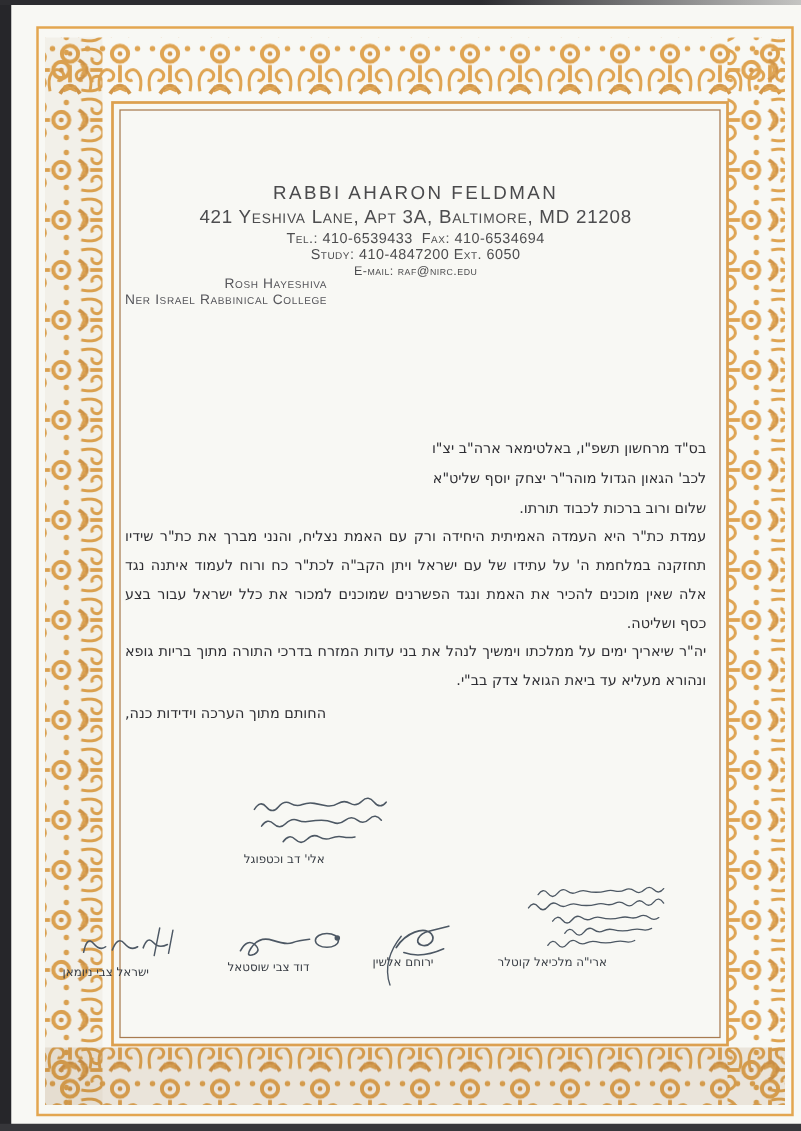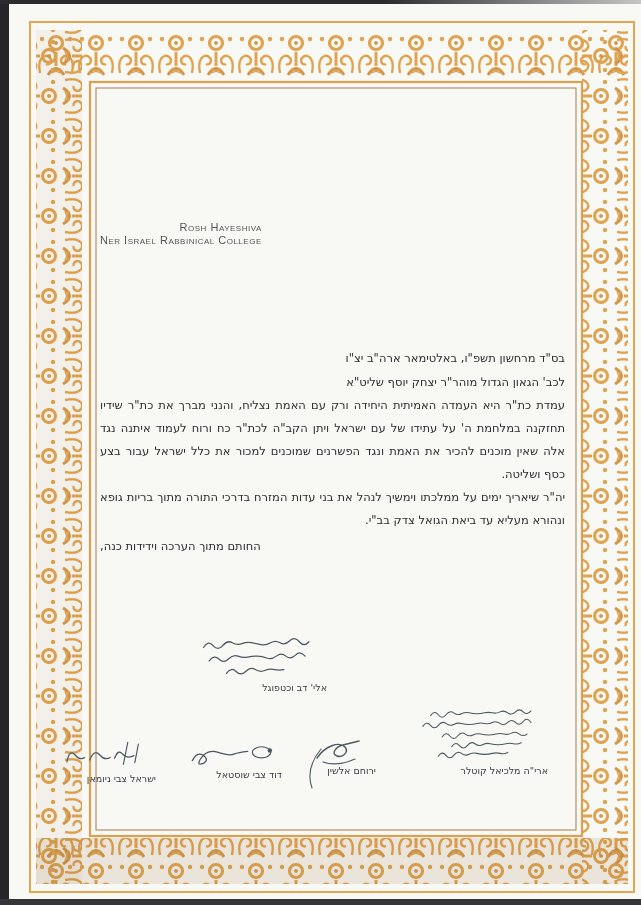--- a/index.html
+++ b/index.html
@@ -39,21 +39,21 @@
     direction:rtl;
     font-family:"DejaVu Sans", sans-serif;
     font-size:11.5px;color:#2e2e33;line-height:23px;
   }
   .hebrew-body p{margin:0;}
   .intro{text-align:right;line-height:24px;}
   .para{text-align:justify;}
   .closing{text-align:left;margin-top:3px !important;}
 
   
-  .sig{position:absolute;text-align:right;color:#3c434b;}
+  .sig{position:absolute;text-align:left;color:#3c434b;}
   .sig svg{display:block;margin:0 auto;}
   .sig-name{
     font-family:"DejaVu Sans", sans-serif;
     font-size:9.5px;color:#383d44;direction:rtl;white-space:nowrap;
   }
   .sig-feldman{left:356px;top:648px;width:106px;}
   .sig-wachtfogel{left:195px;top:636px;width:132px;}
   .sig-kotler{left:398px;top:708px;width:150px;}
   .sig-kotler .sig-name{margin-top:1px;}
   .sig-olshin{left:298px;top:736px;width:78px;}
@@ -101,29 +101,37 @@
     <rect x="36" y="30" width="46" height="854" fill="#8a5a20" opacity="0.05"></rect>
 
     <rect x="90" y="82" width="492" height="754" fill="none" stroke="#dca050" stroke-width="2.2"></rect>
     <rect x="96" y="88" width="480" height="742" fill="none" stroke="#a87b50" stroke-width="1"></rect>
   </svg>
 
   <div class="edge edge-left"></div>
   <div class="edge edge-top"></div>
   <div class="edge edge-bottom"></div>
 
+  <header class="letterhead">
+    <div class="lh-name">RABBI AHARON FELDMAN</div>
+    <div class="lh-address">421 Yeshiva Lane, Apt 3A, Baltimore, MD 21208</div>
+    <div class="lh-tel">Tel.: 410-6539433 &nbsp;Fax: 410-6534694</div>
+    <div class="lh-study">Study: 410-4847200 Ext. 6050</div>
+    <div class="lh-email">E-mail: raf@nirc.edu</div>
+  </header>
 
   <div class="sender-block">
     <div>Rosh Hayeshiva</div>
     <div>Ner Israel Rabbinical College</div>
   </div>
 
   <main class="hebrew-body">
     <p class="intro">בס"ד מרחשון תשפ"ו, באלטימאר ארה"ב יצ"ו</p>
     <p class="intro">לכב' הגאון הגדול מוהר"ר יצחק יוסף שליט"א</p>
+    <p class="intro">שלום ורוב ברכות לכבוד תורתו.</p>
     <p class="para">עמדת כת"ר היא העמדה האמיתית היחידה ורק עם האמת נצליח, והנני מברך את כת"ר שידיו תחזקנה במלחמת ה' על עתידו של עם ישראל ויתן הקב"ה לכת"ר כח ורוח לעמוד איתנה נגד אלה שאין מוכנים להכיר את האמת ונגד הפשרנים שמוכנים למכור את כלל ישראל עבור בצע כסף ושליטה.</p>
     <p class="para">יה"ר שיאריך ימים על ממלכתו וימשיך לנהל את בני עדות המזרח בדרכי התורה מתוך בריות גופא ונהורא מעליא עד ביאת הגואל צדק בב"י.</p>
     <p class="closing">החותם מתוך הערכה וידידות כנה,</p>
   </main>
 
 
   <div class="sig sig-wachtfogel">
     <svg width="132" height="46" viewBox="0 0 132 48">
       <path class="ink" stroke-width="1.3" d="M6,12 q5,-8 10,-2 t10,0 t10,-3 t10,1 t10,-1 t10,2 t10,-2 t10,0 t10,-2 t10,1 t10,0"></path>
       <path class="ink" stroke-width="1.3" d="M12,26 q5,-7 10,-2 t10,0 t10,-3 t10,1 t10,-1 t10,2 t10,-2 t10,0 t10,-1 t10,1"></path>

